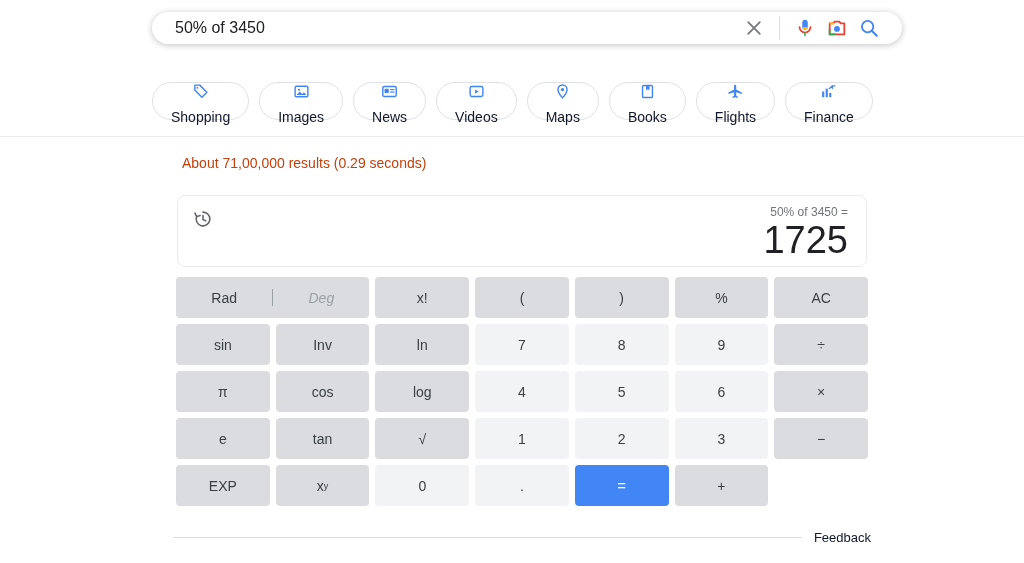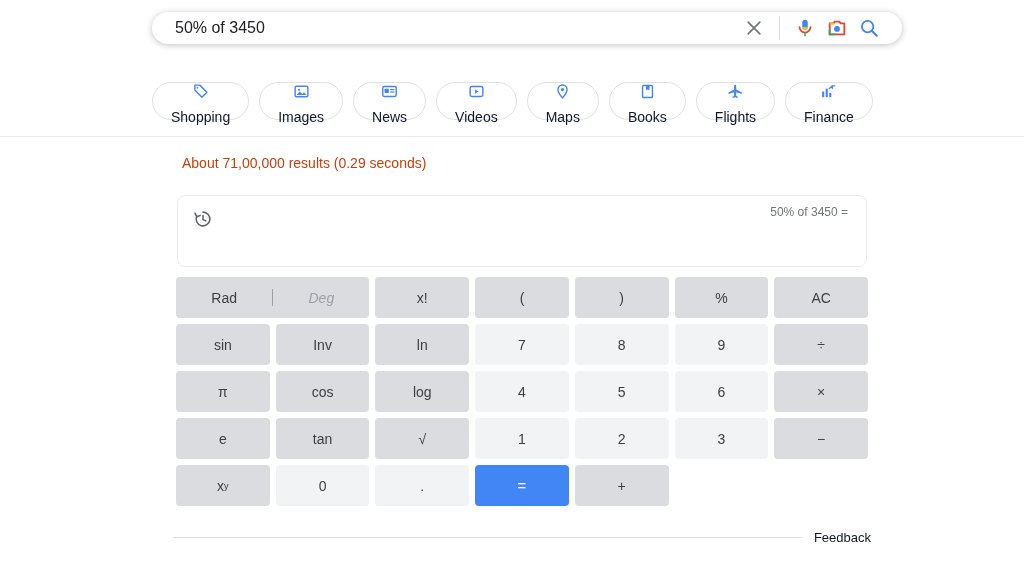--- a/index.html
+++ b/index.html
@@ -327,20 +327,21 @@
 
   <div class="calc-card">
     <span class="hist-icon">
       <svg width="22" height="22" viewBox="0 0 24 24">
         <path d="M12 4.5a7.5 7.5 0 1 1-6.9 4.6" fill="none" stroke="#5f6368" stroke-width="1.7" stroke-linecap="round"></path>
         <path d="M3.2 5.6 L5.2 9.4 L8.9 8.2" fill="none" stroke="#5f6368" stroke-width="1.7" stroke-linecap="round" stroke-linejoin="round"></path>
         <path d="M12 8.3v4.2l3 1.6" fill="none" stroke="#5f6368" stroke-width="1.7" stroke-linecap="round"></path>
       </svg>
     </span>
     <div class="calc-expr">50% of 3450 =</div>
+    <div class="calc-result">1725</div>
   </div>
 
   <div class="keypad">
     <div class="key span2">
       <span class="radeg">
         <span class="part on">Rad</span>
         <span class="bar"></span>
         <span class="part off">Deg</span>
       </span>
     </div>
@@ -421,20 +422,23 @@
         <span>2</span>
       </div>
     <div class="key num">
         <span>3</span>
       </div>
     <div class="key">
         <span>−</span>
       </div>
 
     <div class="key">
+        <span>EXP</span>
+      </div>
+    <div class="key">
         <span>x</span>
         <sup>y</sup>
       </div>
     <div class="key num">
         <span>0</span>
       </div>
     <div class="key num">
         <span>.</span>
       </div>
     <div class="key eq">

